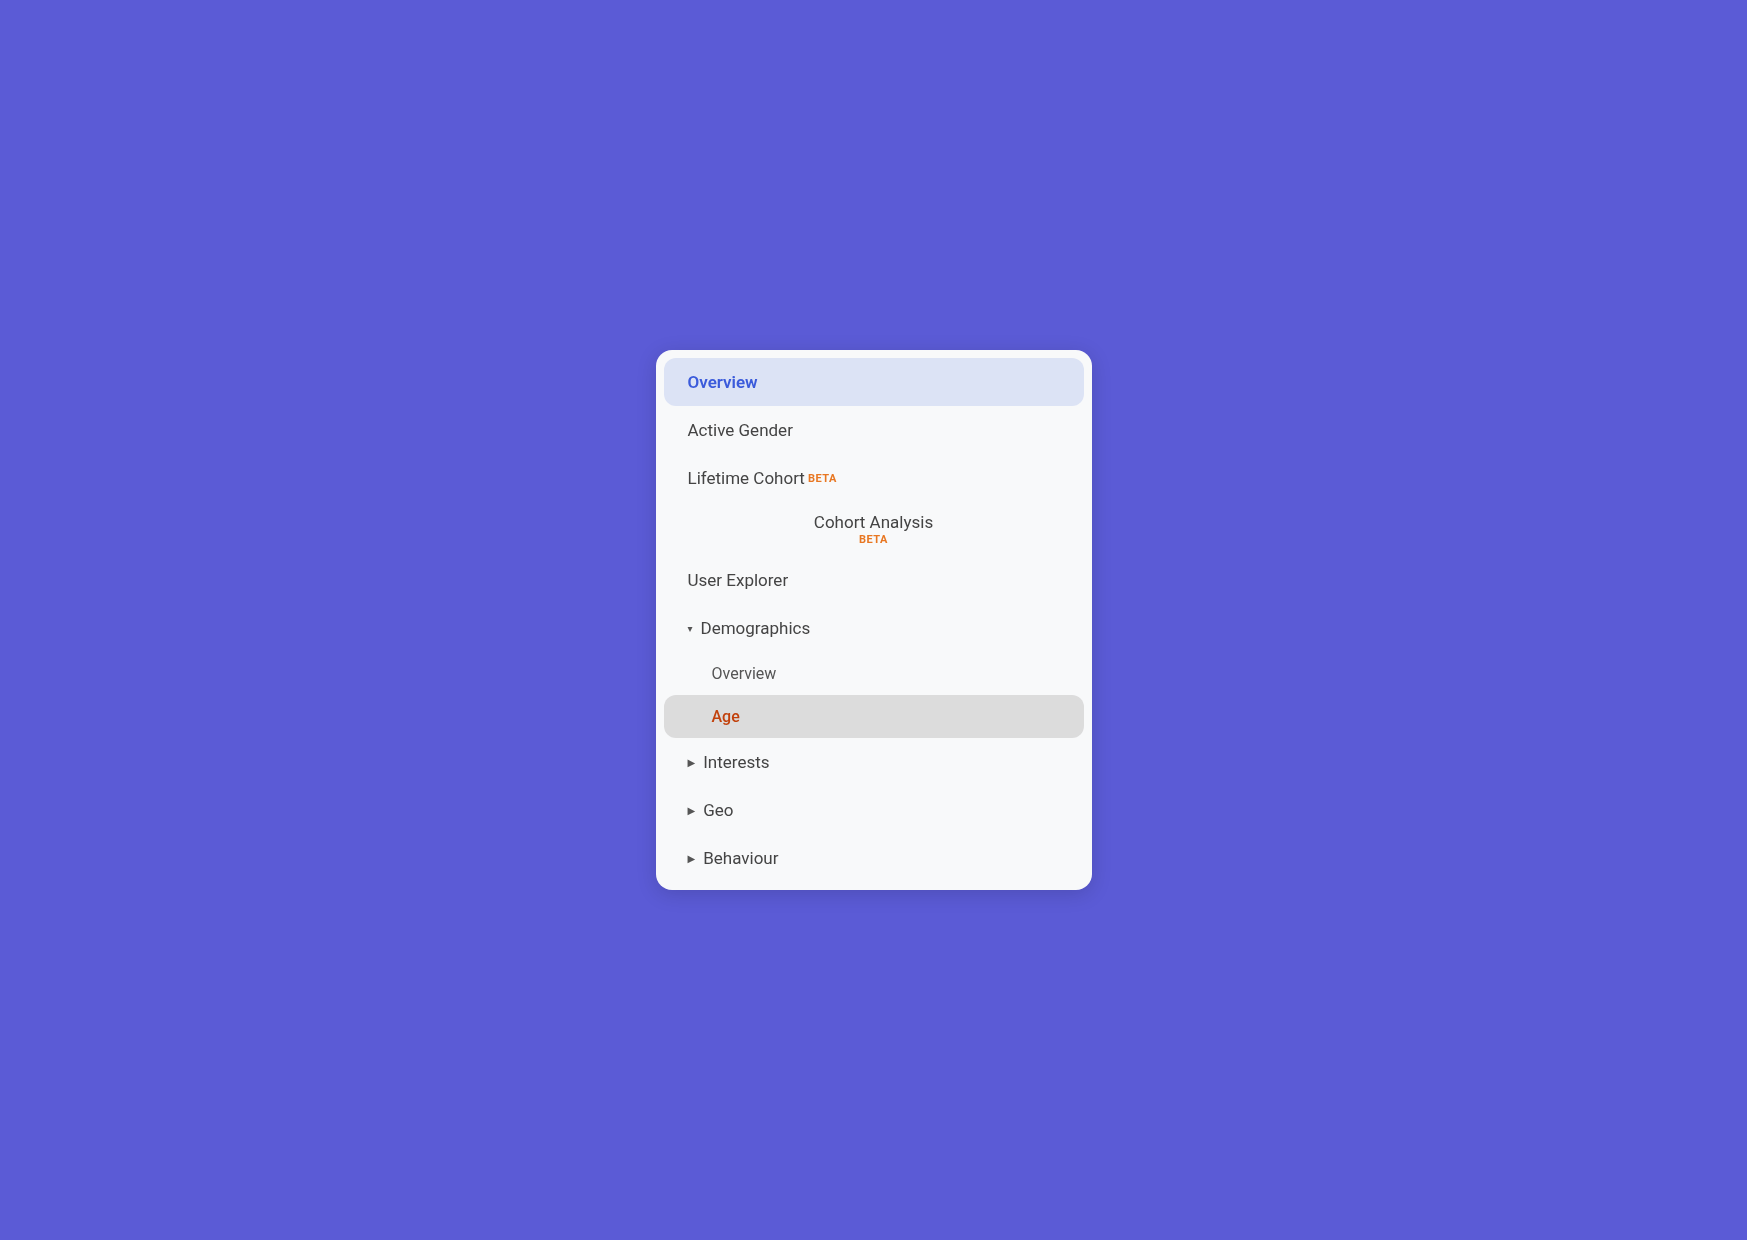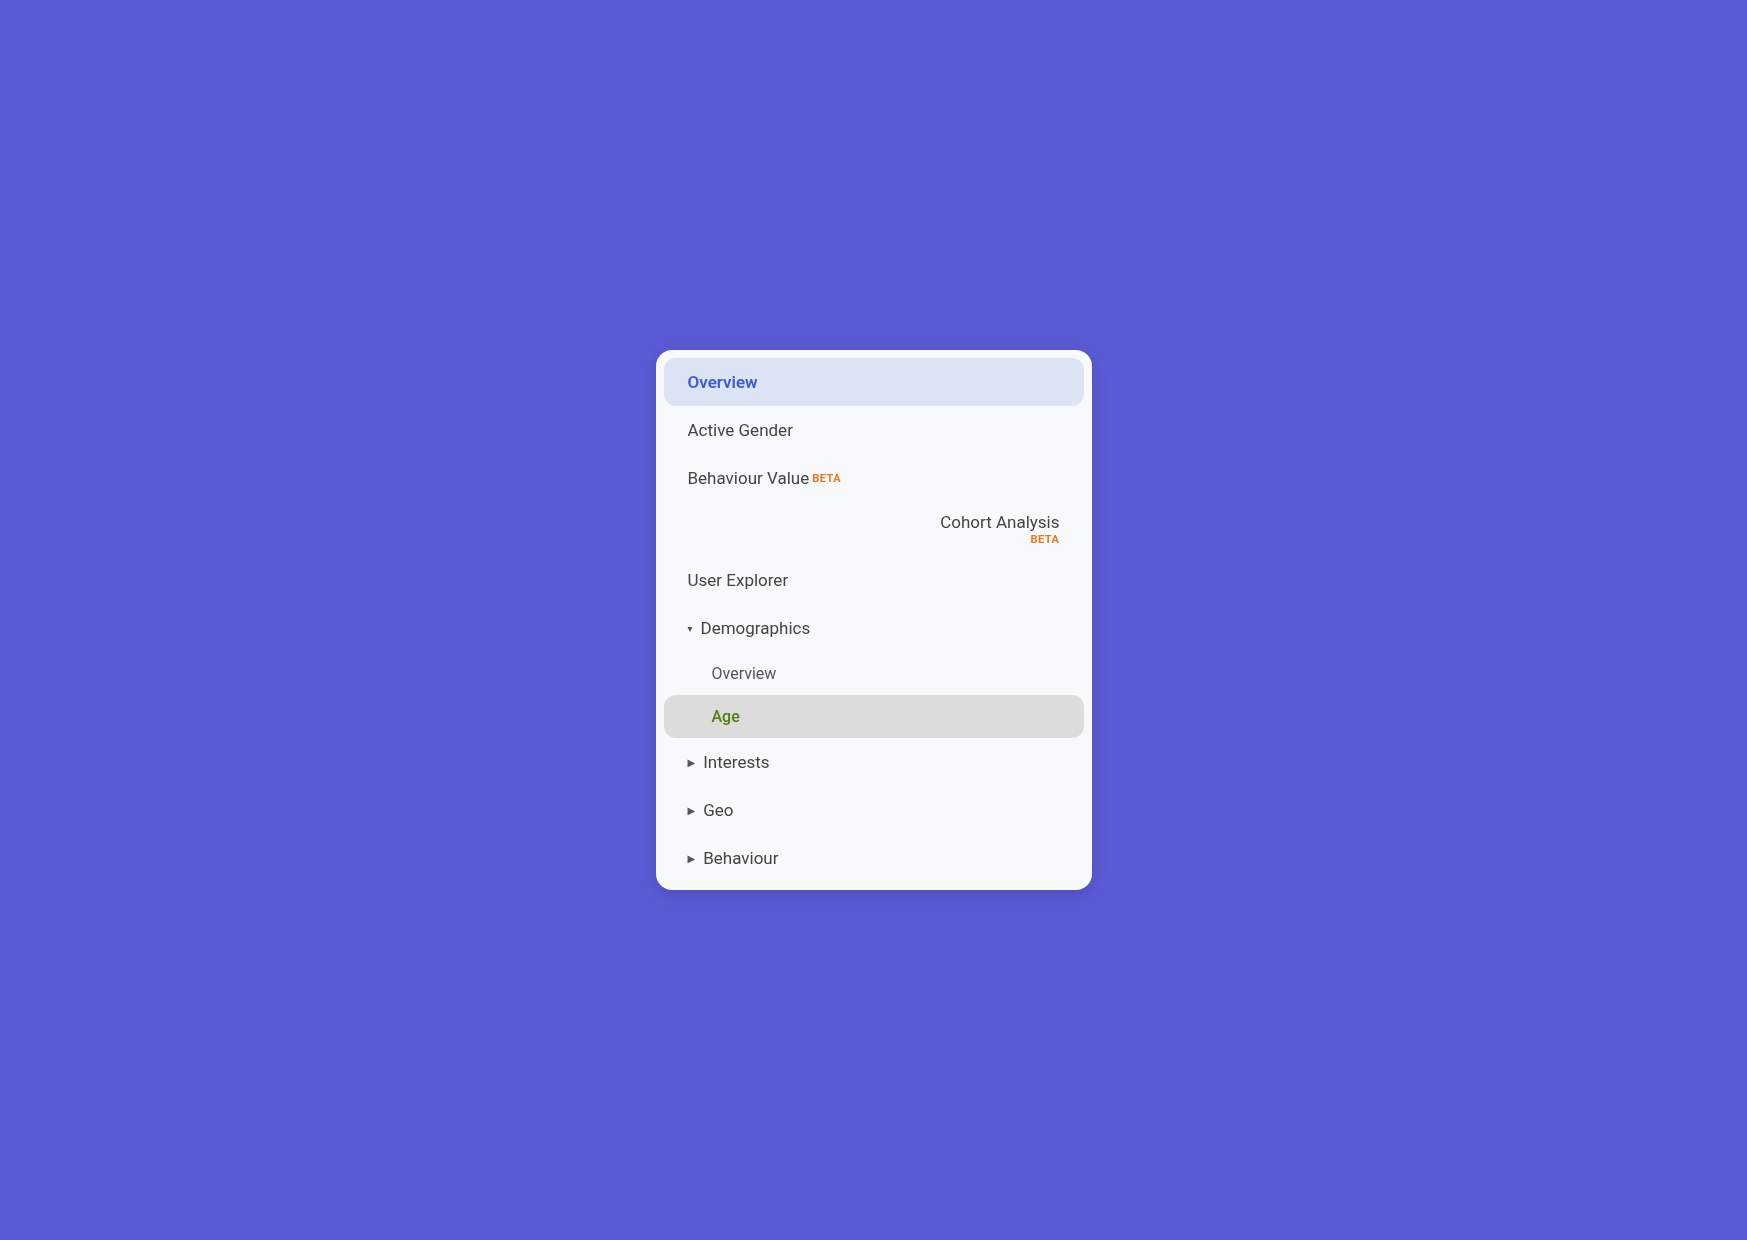--- a/index.html
+++ b/index.html
@@ -40,21 +40,21 @@
     }
 
     .nav-item.active {
       background-color: #DCE3F5;
       color: #3B5BDB;
       font-weight: 600;
     }
 
     .nav-item.selected {
       background-color: #DCDCDC;
-      color: #4d7c0f;
+      color: #c2410c;
       font-weight: 500;
     }
 
     .nav-item .beta-badge {
       color: #E87722;
       font-size: 11px;
       font-weight: 700;
       vertical-align: super;
       margin-left: 3px;
       letter-spacing: 0.5px;
@@ -70,21 +70,21 @@
     }
 
     .nav-item .chevron {
       font-size: 10px;
       margin-right: 8px;
       color: #555;
     }
 
     .cohort-item {
       flex-direction: column;
-      align-items: flex-end;
+      align-items: center;
       padding: 10px 24px;
     }
 
     .cohort-item .cohort-title {
       font-size: 17px;
       color: #444;
       font-weight: 400;
     }
 
     .sub-item {
@@ -100,21 +100,21 @@
 
   <div class="nav-item active">
     <span>Overview</span>
   </div>
 
   <div class="nav-item">
     <span>Active Gender</span>
   </div>
 
   <div class="nav-item">
-    <span>Behaviour Value</span>
+    <span>Lifetime Cohort</span>
     <span class="beta-badge">BETA</span>
   </div>
 
   <div class="nav-item cohort-item">
     <span class="cohort-title">Cohort Analysis</span>
     <span class="beta-badge-block">BETA</span>
   </div>
 
 
   <div class="nav-item">

